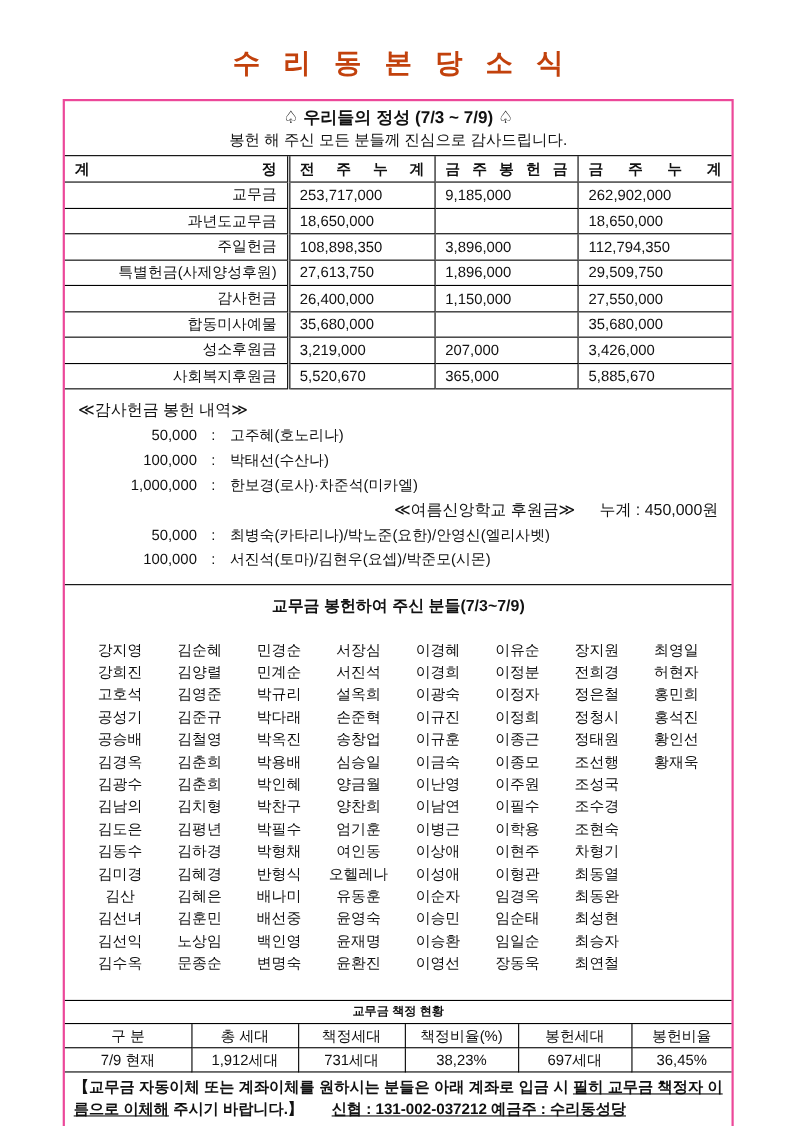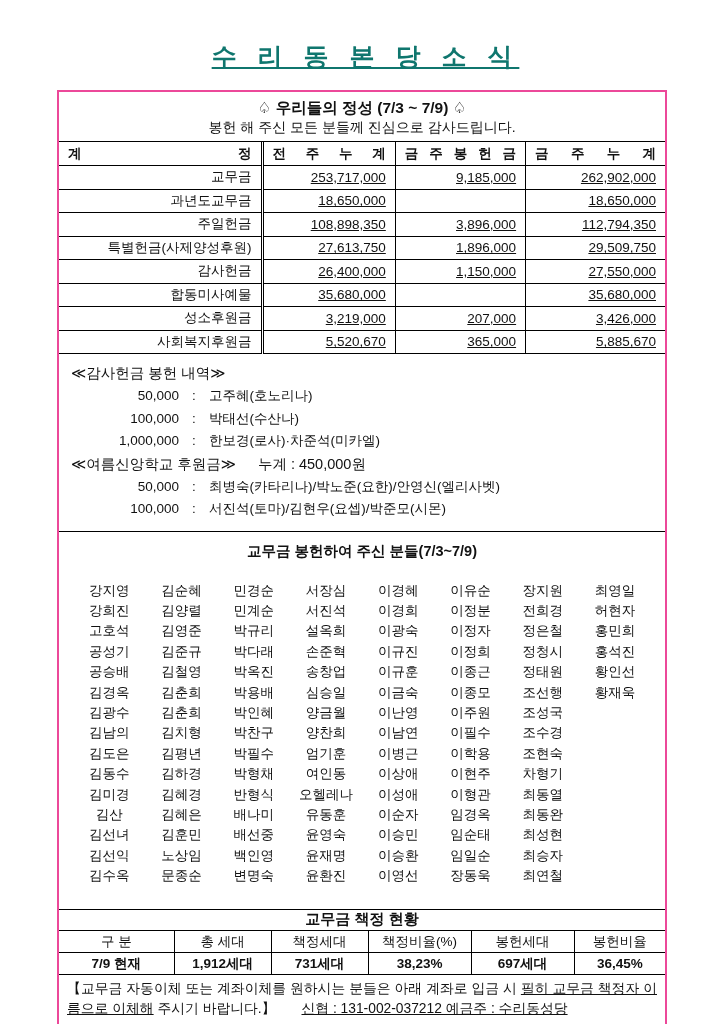--- a/index.html
+++ b/index.html
@@ -9,49 +9,48 @@
     background: #ffffff; color: #111111;
     font-family: "Liberation Sans", "DejaVu Sans", sans-serif;
   }
   .page { padding: 40px 57px 0 57px; }
 
   .doc-title {
     margin: 0 0 13px 0;
     text-align: center;
     font-size: 25px; font-weight: 700;
     letter-spacing: 7px; text-indent: 7px;
-    color: #0f766e;
-    text-decoration: underline;
+    color: #c2410c;
   }
 
   .main-box { border: 2px solid #ec4899; margin-top: 17px; }
 
   
   .intro { border-bottom: 1px solid #000; text-align: center; padding: 5px 4px 4px; }
   .intro-l1 { font-size: 15.5px; font-weight: 700; line-height: 21px; }
   .intro-l2 { font-size: 14px; line-height: 19px; }
 
   
   table.offering { width: 100%; border-collapse: collapse; table-layout: fixed; }
   .offering th, .offering td {
     border-bottom: 1px solid #000;
     font-size: 13.5px; height: 23.5px; padding: 0 9px;
     font-weight: 400; overflow: hidden; white-space: nowrap;
   }
   .offering th { font-weight: 700; }
   .offering .spread { display: flex; justify-content: space-between; }
   .offering td.lab { text-align: right; }
-  .offering td.num, .offering th.num { text-align: right; text-decoration: underline; }
+  .offering td.num, .offering th.num { text-align: left; }
   .offering .dbl { border-left: 3px double #000; }
   .offering .v { border-left: 1px solid #000; }
 
   
   .detail-section { padding: 8px 12px 10px 12px; border-bottom: 1px solid #000; }
   .detail-title { font-size: 14.5px; font-weight: 400; line-height: 23px; }
-  .detail-title-row { display: flex; align-items: baseline; gap: 22px; }
+  .detail-title-row { display: flex; align-items: baseline; gap: 22px; justify-content: flex-end; }
   .detail-line { display: flex; font-size: 13.5px; line-height: 22.5px; }
   .detail-line .amt { width: 108px; text-align: right; flex: none; }
   .detail-line .colon { width: 30px; text-align: center; flex: none; }
   .detail-line .names { flex: 1; }
 
   
   .donors { border-bottom: 1px solid #000; }
   .donors-title { text-align: center; font-size: 14.5px; font-weight: 700; padding: 9px 0 0 0; line-height: 20px; }
   .donor-grid {
     display: grid; grid-template-columns: repeat(8, 1fr);
@@ -60,28 +59,28 @@
   .donor-cell { text-align: center; font-size: 13.5px; line-height: 20.4px; white-space: nowrap; overflow: hidden; }
 
   
   table.assess { width: 100%; border-collapse: collapse; table-layout: fixed; }
   .assess th, .assess td {
     border: 1px solid #000; text-align: center;
     font-size: 13.5px; height: 22px; padding: 0 2px; white-space: nowrap;
   }
   .assess tr > *:first-child { border-left: none; }
   .assess tr > *:last-child { border-right: none; }
-  .assess .assess-title { border-top: none; font-size: 15px; font-weight: 700; height: 21px; }
+  .assess .assess-title { border-top: none; font-size: 11px; font-weight: 700; height: 21px; }
   .assess thead th { font-weight: 400; }
-  .assess td { font-weight: 700; }
+  .assess td { font-weight: 400; }
 
   
   .footer {
     padding: 4px 8px 6px 8px;
-    font-size: 13.8px; font-weight: 400; line-height: 20px;
+    font-size: 13.8px; font-weight: 700; line-height: 20px;
     text-align: justify;
   }
   .footer .ul { text-decoration: underline; }
   .footer .acct { text-decoration: underline; margin-left: 26px; white-space: nowrap; }
 </style>
 </head>
 <body>
 
 <div class="page">
 

